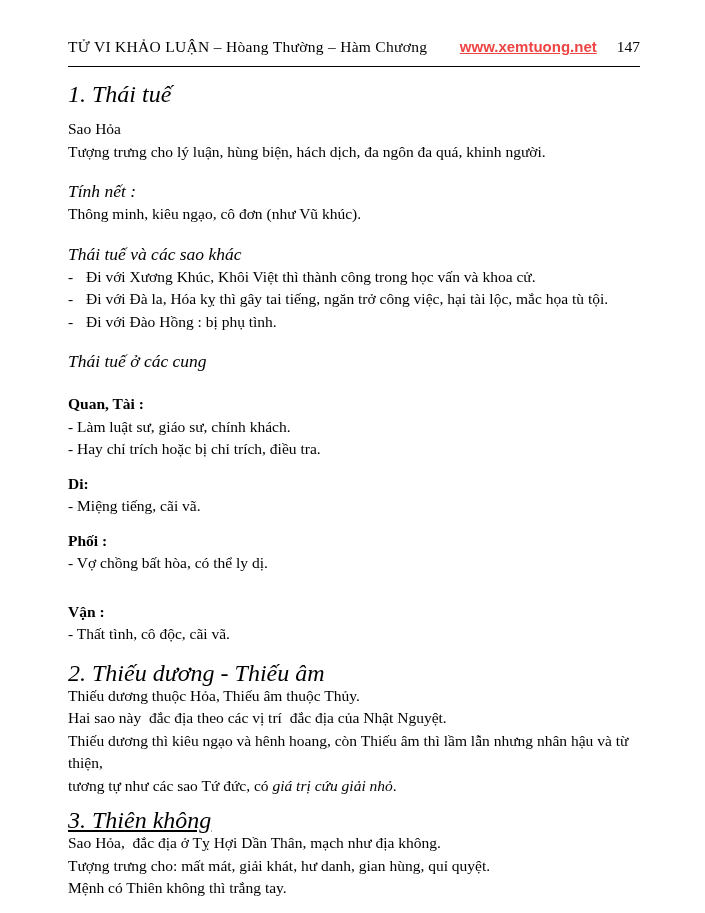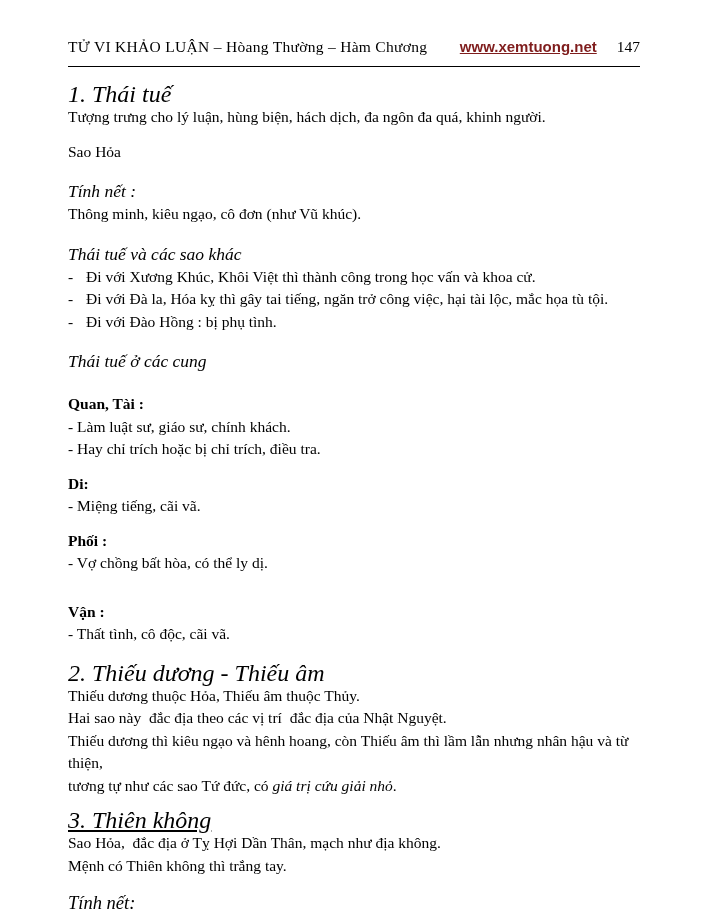--- a/index.html
+++ b/index.html
@@ -27,21 +27,21 @@
     font-size: 15.5px;
   }
   .header-title {
     flex: 1;
     letter-spacing: 0.3px;
   }
   .header-link {
     font-family: "Liberation Sans", sans-serif;
     font-weight: bold;
     font-size: 15px;
-    color: #7f1d1d;
+    color: #ef4444;
     text-decoration: underline;
     margin-right: 20px;
     cursor: pointer;
   }
   .header-page {
     font-size: 15.5px;
   }
   .rule {
     border: none;
     border-top: 1.6px solid #000000;
@@ -98,22 +98,22 @@
 
   <div class="header-row">
     <span class="header-title">TỬ VI KHẢO LUẬN – Hòang Thường – Hàm Chương</span>
     <a class="header-link">www.xemtuong.net</a>
     <span class="header-page">147</span>
   </div>
   <hr class="rule">
 
   <div class="h-num">1. Thái tuế</div>
 
+  <div class="body-line mt-para">Sao Hỏa</div>
   <div class="body-line">Tượng trưng cho lý luận, hùng biện, hách dịch, đa ngôn đa quá, khinh người.</div>
-  <div class="body-line mt-para">Sao Hỏa</div>
 
   <div class="h-sub">Tính nết :</div>
   <div class="body-line">Thông minh, kiêu ngạo, cô đơn (như Vũ khúc).</div>
 
   <div class="h-sub">Thái tuế và các sao khác</div>
   <div>
     <div class="list-row">
       <span class="list-dash">-</span>
       <span class="list-text">Đi với Xương Khúc, Khôi Việt thì thành công trong học vấn và khoa cử.</span>
     </div>
@@ -143,17 +143,18 @@
   <div class="body-line">- Thất tình, cô độc, cãi vã.</div>
 
   <div class="h-num">2. Thiếu dương - Thiếu âm</div>
   <div class="body-line">Thiếu dương thuộc Hỏa, Thiếu âm thuộc Thủy.</div>
   <div class="body-line">Hai sao này  đắc địa theo các vị trí  đắc địa của Nhật Nguyệt.</div>
   <div class="body-line">Thiếu dương thì kiêu ngạo và hênh hoang, còn Thiếu âm thì lầm lẫn nhưng nhân hậu và từ thiện,</div>
   <div class="body-line"><span>tương tự như các sao Tứ đức, có </span><span class="italic-seg">giá trị cứu giải nhỏ</span><span>.</span></div>
 
   <div class="h-num" style="margin-top:11px;text-decoration:underline;">3. Thiên không</div>
   <div class="body-line">Sao Hỏa,  đắc địa ở Tỵ Hợi Dần Thân, mạch như địa không.</div>
+  <div class="body-line">Tượng trưng cho: mất mát, giải khát, hư danh, gian hùng, quỉ quyệt.</div>
   <div class="body-line">Mệnh có Thiên không thì trắng tay.</div>
 
   <div class="h-sub" style="font-size:18.5px; margin-top:14px;">Tính nết:</div>
 
 </div>
 
 </body></html>

